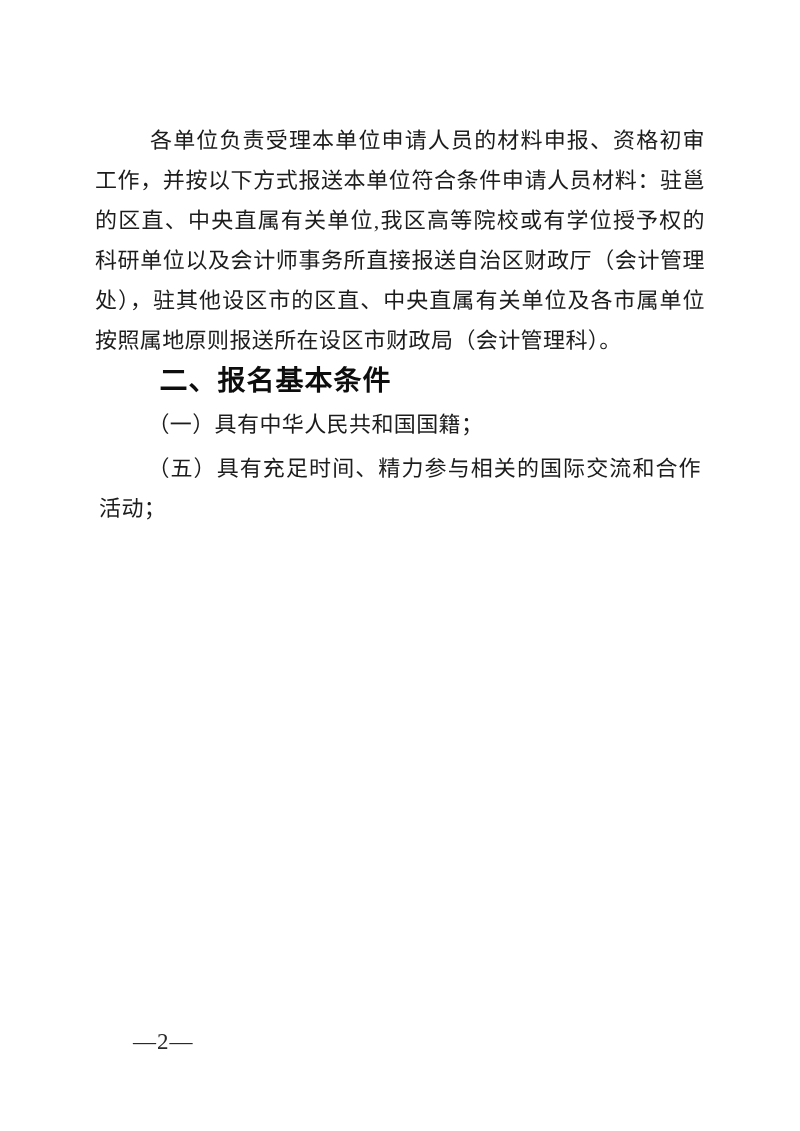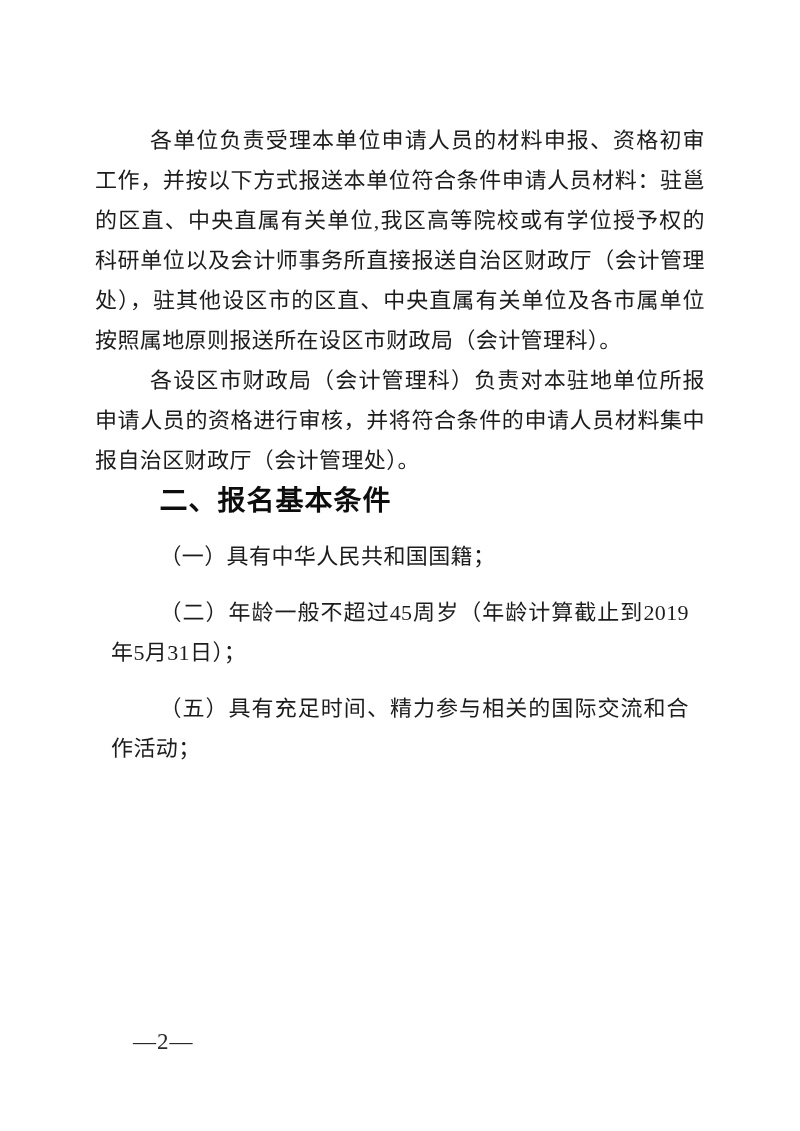--- a/index.html
+++ b/index.html
@@ -37,21 +37,21 @@
     margin: 0;
     font-family: "Liberation Sans", sans-serif;
     font-weight: bold;
     font-size: 28px;
     line-height: 40px;
     text-indent: 2.3em;
     letter-spacing: 1px;
     color: #0d0d0d;
   }
   .list-par {
-    margin: 16px;
+    margin: 4px;
     font-size: 22px;
     line-height: 40px;
     letter-spacing: 0.4px;
     text-align: justify;
     text-justify: inter-character;
     text-align-last: left;
     text-indent: 2.2em;
     color: #1c1c1c;
   }
   .page-number {
@@ -64,23 +64,21 @@
     color: #2a2a2a;
     font-family: "Liberation Serif", serif;
   }
 </style>
 </head>
 <body>
 
 <div class="page">
   <div class="content">
     <p class="body-par">各单位负责受理本单位申请人员的材料申报、资格初审工作，并按以下方式报送本单位符合条件申请人员材料：驻邕的区直、中央直属有关单位,我区高等院校或有学位授予权的科研单位以及会计师事务所直接报送自治区财政厅（会计管理处），驻其他设区市的区直、中央直属有关单位及各市属单位按照属地原则报送所在设区市财政局（会计管理科）。</p>
-    <p class="body-par">各设区市财政局（会计管理科）负责对本驻地单位所报申请人员的资格进行审核，并将符合条件的申请人员材料集中报自治区财政厅（会计管理处）。</p>
 
     <h2 class="section-heading">二、报名基本条件</h2>
 
     <p class="list-par">（一）具有中华人民共和国国籍；</p>
-    <p class="list-par">（二）年龄一般不超过45周岁（年龄计算截止到2019年5月31日）；</p>
     <p class="list-par">（五）具有充足时间、精力参与相关的国际交流和合作活动；</p>
   </div>
 
   <div class="page-number">—2—</div>
 </div>
 
 </body></html>

